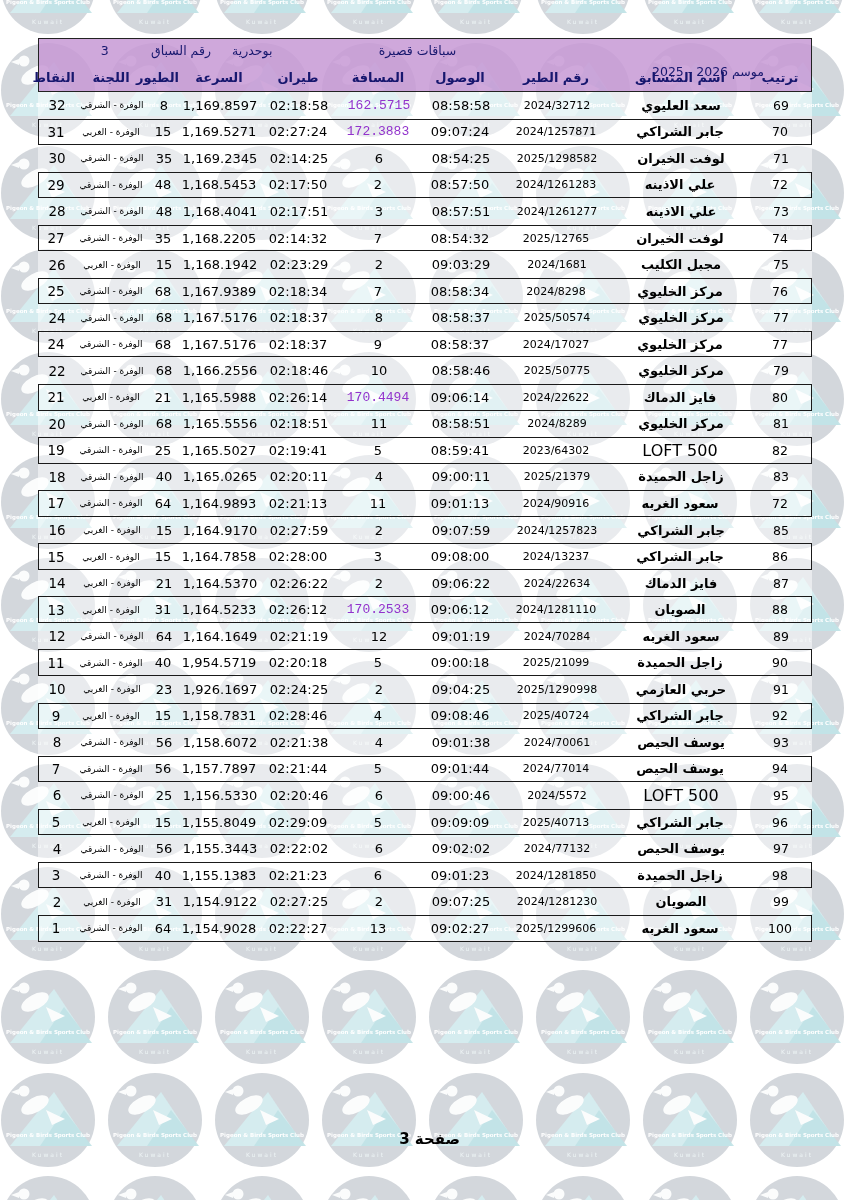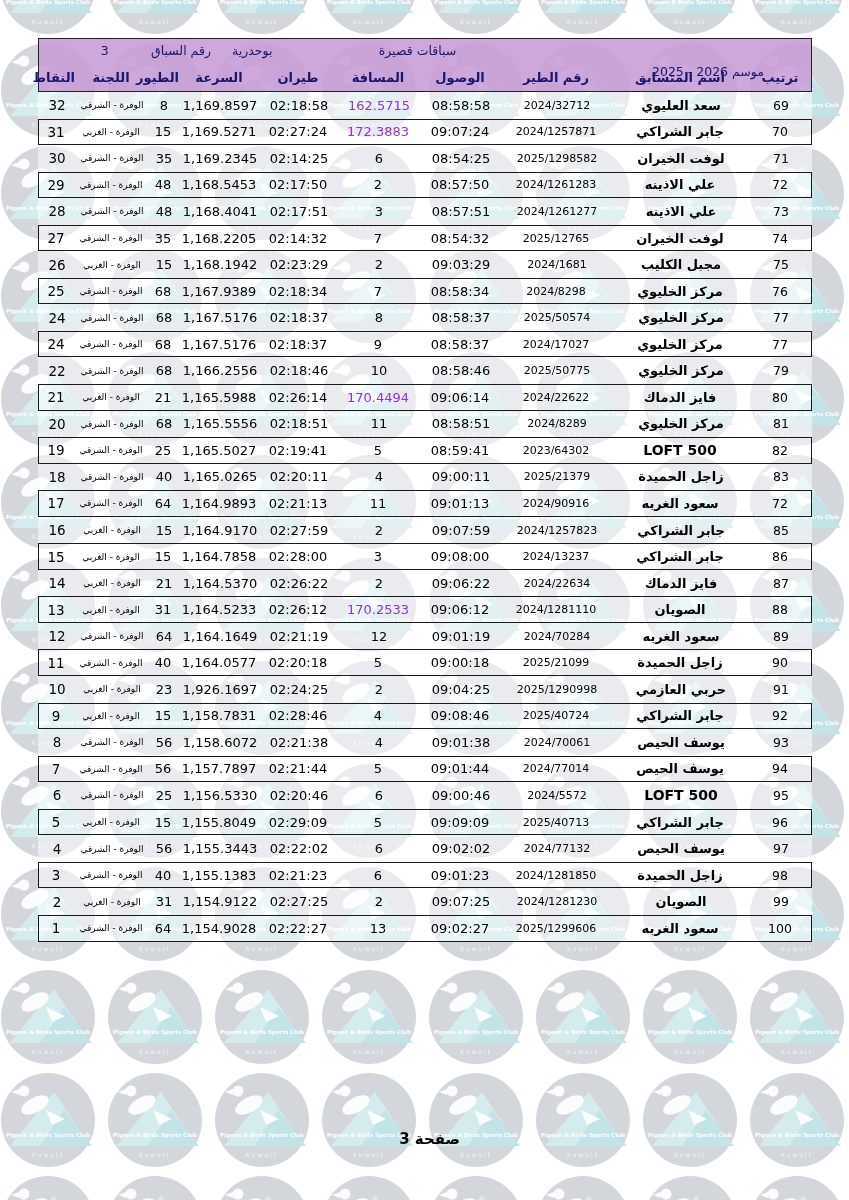--- a/index.html
+++ b/index.html
@@ -43,25 +43,25 @@
   .row{
     height:26.56px;display:grid;grid-template-columns:var(--cols);
     direction:rtl;align-items:center;text-align:center;
     background:rgba(255,255,255,0.5);
     font-size:13px;
   }
   .row.boxed{border:1.4px solid var(--border-col);}
   .cell{white-space:nowrap;overflow:visible;}
   .c-rank{font-size:12.5px;}
   .c-name{font-weight:bold;font-size:13px;}
-  .c-name.latin{font-weight:bold;font-size:14px;}
+  .c-name.latin{font-weight:normal;font-size:16px;}
   .c-bird{font-size:11px;}
   .c-arr,.c-flight,.c-speed{font-size:13px;}
   .c-dist{font-size:13px;}
-  .c-dist.hl{color:var(--highlight);}
+  .c-dist.hl{color:var(--highlight);font-family:Liberation Mono, monospace;}
   .c-birds{font-size:13px;}
   .c-comm{font-size:9px;font-weight:normal;}
   .c-pts{font-size:13.5px;text-align:center;}
   .footer{
     position:absolute;top:1130px;left:340px;width:120px;
     font-size:15px;font-weight:bold;z-index:1;
     direction:rtl;
   }
 </style>
 </head>
@@ -466,21 +466,21 @@
     <div class="cell c-comm">الوفرة - الشرقي</div>
     <div class="cell c-pts">12</div>
   </div>
       <div class="row boxed">
     <div class="cell c-rank">90</div>
     <div class="cell c-name">زاجل الحميدة</div>
     <div class="cell c-bird">2025/21099</div>
     <div class="cell c-arr">09:00:18</div>
     <div class="cell c-dist">5</div>
     <div class="cell c-flight">02:20:18</div>
-    <div class="cell c-speed">1,164.0577</div>
+    <div class="cell c-speed">1,954.5719</div>
     <div class="cell c-birds">40</div>
     <div class="cell c-comm">الوفرة - الشرقي</div>
     <div class="cell c-pts">11</div>
   </div>
       <div class="row">
     <div class="cell c-rank">91</div>
     <div class="cell c-name">حربي العازمي</div>
     <div class="cell c-bird">2025/1290998</div>
     <div class="cell c-arr">09:04:25</div>
     <div class="cell c-dist">2</div>

